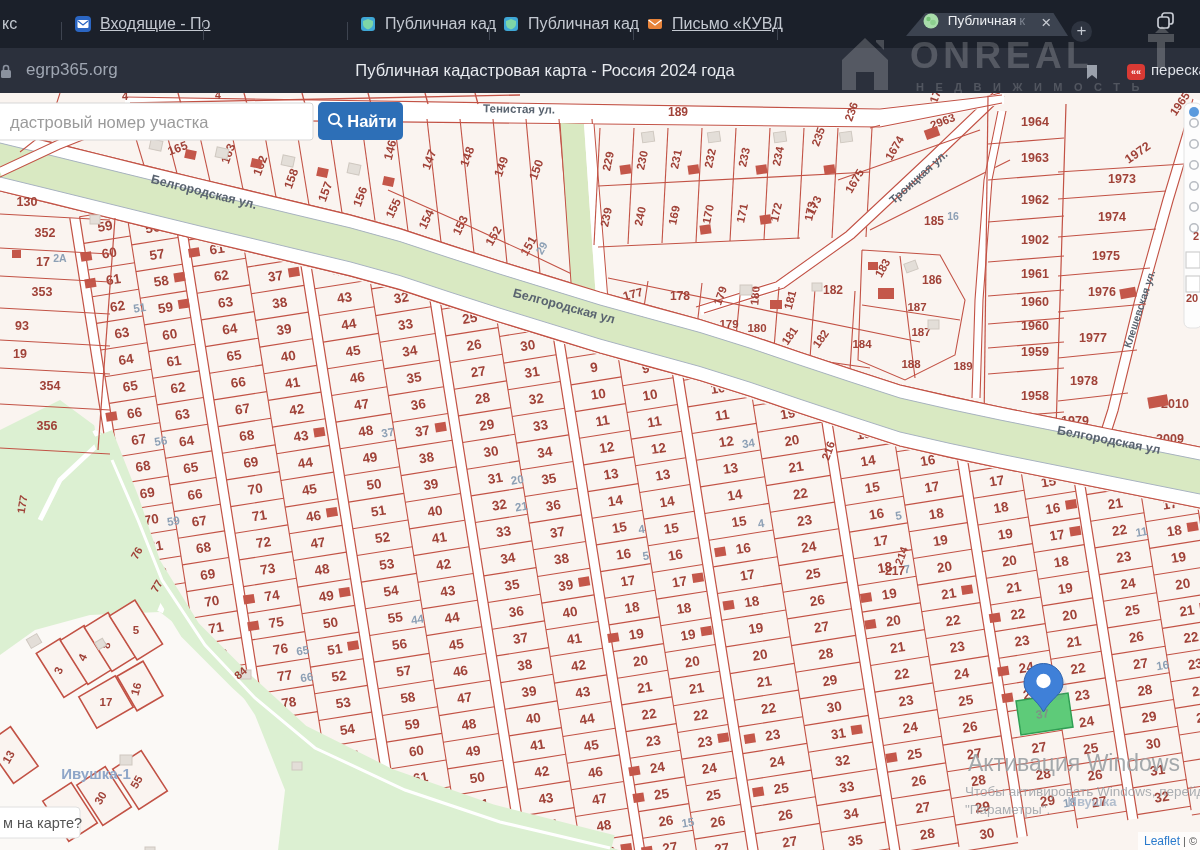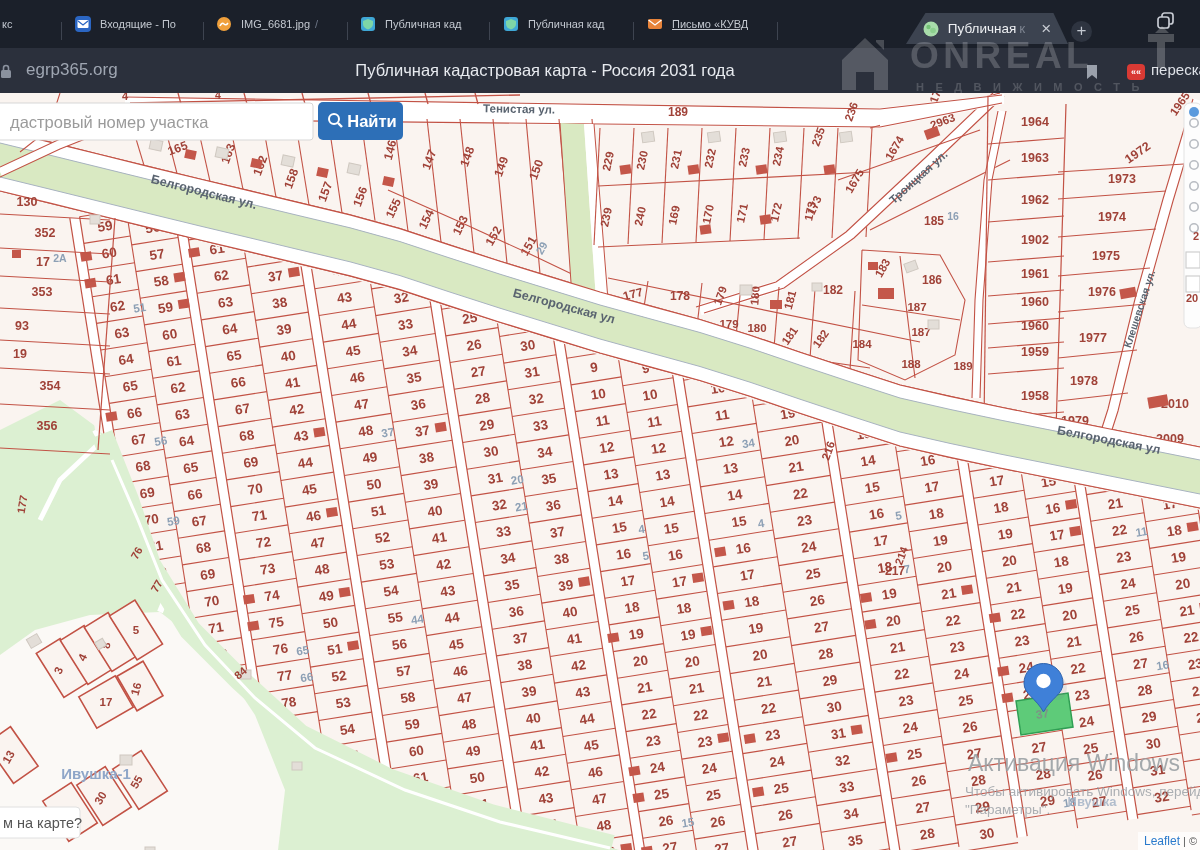--- a/index.html
+++ b/index.html
@@ -1,37 +1,33 @@
 <!DOCTYPE html>
 <html><head><meta charset="utf-8">
 <style>
 * { margin:0; padding:0; box-sizing:border-box; }
 body { width:1200px; height:850px; overflow:hidden; font-family:"Liberation Sans", sans-serif; background:#f8f0e9; }
 .tabs { position:absolute; left:0; top:0; width:1200px; height:48px; background:#1b202a; }
-.tab { position:absolute; top:0; height:48px; display:flex; align-items:center; color:#c3c8d0; font-size:11px; white-space:nowrap; }
+.tab { position:absolute; top:0; height:48px; display:flex; align-items:center; color:#c3c8d0; font-size:16px; white-space:nowrap; }
 .sep { position:absolute; top:22px; width:1px; height:18px; background:#3e4450; }
 .ticon { width:16px; height:16px; border-radius:4px; margin-right:9px; flex:0 0 16px; position:relative; }
 .addr { position:absolute; left:0; top:48px; width:1200px; height:48px; background:#2b303c; color:#9fa6b2; }
-.activetab { position:absolute; left:906px; top:13px; width:162px; height:31px; background:#3c4350; clip-path:polygon(0% 100%, 12% 0%, 91% 0%, 100% 100%); display:flex; align-items:center; justify-content:center; color:#eef0f3; font-size:13.5px; }
+.activetab { position:absolute; left:906px; top:13px; width:162px; height:23px; background:#3c4350; clip-path:polygon(0% 100%, 12% 0%, 91% 0%, 100% 100%); display:flex; align-items:flex-start; justify-content:center; color:#eef0f3; font-size:13.5px; }
 .map { position:absolute; left:0; top:93px; width:1200px; height:757px; filter:blur(0.3px); }
 .wm { position:absolute; left:832px; top:24px; width:364px; height:80px; color:rgba(255,255,255,0.33); z-index:60; pointer-events:none;text-align:right; }
 </style></head>
 <body>
 <div class="tabs">
   <div class="tab" style="left:2px;">кс</div>
   <div class="sep" style="left:61px;"></div>
-  <div class="tab" style="left:75px;"><span class="ticon" style="background:#2b66c3;"><svg width="16" height="16" viewBox="0 0 16 16">
+  <div class="tab" style="left:75px;text-decoration:underline;"><span class="ticon" style="background:#2b66c3;"><svg width="16" height="16" viewBox="0 0 16 16">
           <rect x="2.5" y="4" width="11" height="8" rx="1" fill="#fff"></rect>
           <path d="M3 5 l5 4 l5 -4" stroke="#2b66c3" stroke-width="1.3" fill="none"></path>
         </svg></span>Входящие - По</div>
   <div class="sep" style="left:203px;"></div>
-  <div class="tab" style="left:216px;"><span class="ticon" style="background:transparent;"><svg width="16" height="16" viewBox="0 0 16 16">
-          <circle cx="8" cy="8" r="7" fill="#f0a03c"></circle>
-          <path d="M4 10 q2 -4 4 -2 q2 2 4 -1" stroke="#fff" stroke-width="1.5" fill="none"></path>
-        </svg></span>IMG_6681.jpg <span style="color:#6e7686;margin-left:5px;">/</span></div>
   <div class="sep" style="left:347px;"></div>
   <div class="tab" style="left:360px;"><span class="ticon"><svg width="16" height="16" viewBox="0 0 16 16">
           <rect x="1" y="1" width="14" height="14" rx="3" fill="#3fa7d6"></rect>
           <path d="M8 3 l5 2 v3 c0 3 -2.5 4.5 -5 5.5 c-2.5 -1 -5 -2.5 -5 -5.5 v-3 z" fill="#7ed6a7"></path>
         </svg></span>Публичная кад</div>
   <div class="sep" style="left:489px;"></div>
   <div class="tab" style="left:503px;"><span class="ticon"><svg width="16" height="16" viewBox="0 0 16 16">
           <rect x="1" y="1" width="14" height="14" rx="3" fill="#3fa7d6"></rect>
           <path d="M8 3 l5 2 v3 c0 3 -2.5 4.5 -5 5.5 c-2.5 -1 -5 -2.5 -5 -5.5 v-3 z" fill="#7ed6a7"></path>
         </svg></span>Публичная кад</div>
@@ -51,21 +47,21 @@
       <rect x="7" y="3" width="11" height="11" rx="2.5" fill="none" stroke="#c6cad2" stroke-width="1.7"></rect>
       <rect x="3" y="7" width="11" height="11" rx="2.5" fill="#1b202a" stroke="#c6cad2" stroke-width="1.7"></rect>
     </svg>
 </div>
 <div class="addr">
   <svg style="position:absolute;left:0px;top:15px;" width="12" height="16" viewBox="0 0 12 16">
       <rect x="1" y="7" width="10" height="8" rx="1.5" fill="#8a919e"></rect>
       <path d="M3.5 7 v-2 a2.5 2.5 0 0 1 5 0 v2" stroke="#8a919e" stroke-width="1.6" fill="none"></path>
     </svg>
   <div style="position:absolute;left:26px;top:12px;font-size:17px;">egrp365.org</div>
-  <div style="position:absolute;left:0;top:13px;width:1090px;text-align:center;font-size:16.5px;color:#e7eaef;">Публичная кадастровая карта - Россия 2031 года</div>
+  <div style="position:absolute;left:0;top:13px;width:1090px;text-align:center;font-size:16.5px;color:#e7eaef;">Публичная кадастровая карта - Россия 2024 года</div>
   <svg style="position:absolute;left:1085px;top:16px;" width="14" height="16" viewBox="0 0 14 16">
       <path d="M2 1 h10 v14 l-5 -4 l-5 4 z" fill="#9aa0ab"></path>
     </svg>
   <div style="position:absolute;left:1127px;top:16px;width:18px;height:16px;background:#d93a34;border-radius:4px;color:#fff;font-size:9px;text-align:center;line-height:16px;font-weight:700;">««</div>
   <div style="position:absolute;left:1151px;top:13px;font-size:15px;color:#dfe2e8;">переска</div>
 </div>
 <svg class="map" viewBox="0 93 1200 757" width="1200" height="757">
 <rect x="0" y="93" width="1200" height="757" fill="#faf4f0"></rect>
 <polygon points="0.0,430.0 60.0,400.0 110.0,437.0 128.0,500.0 150.0,565.0 190.0,630.0 240.0,680.0 300.0,735.0 390.0,780.0 490.0,815.0 620.0,850.0 0.0,850.0" fill="#dcf0d2"></polygon>
 <polygon points="0.0,655.0 35.0,630.0 90.0,615.0 160.0,612.0 215.0,655.0 255.0,715.0 285.0,790.0 278.0,850.0 0.0,850.0" fill="#fbf9f6"></polygon>

